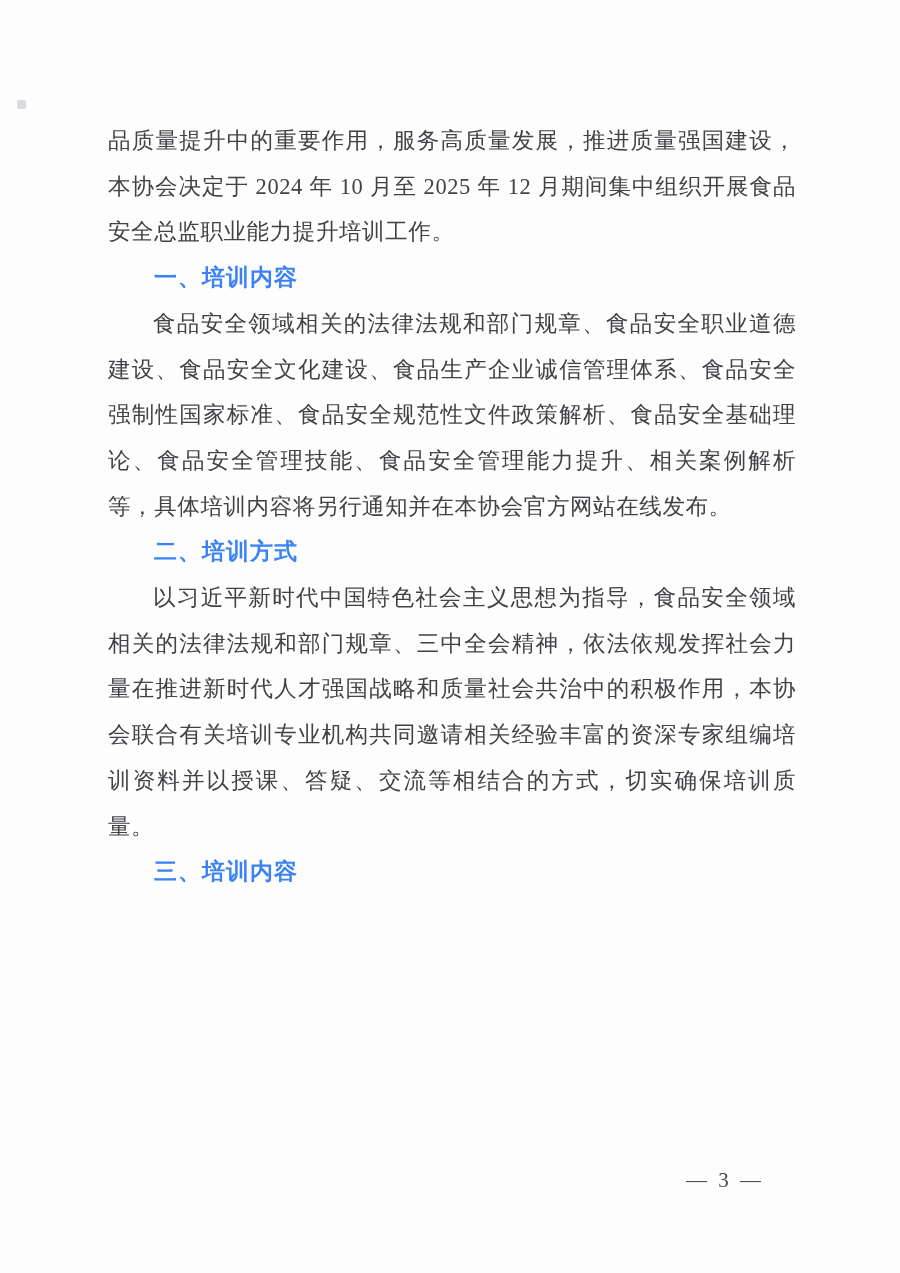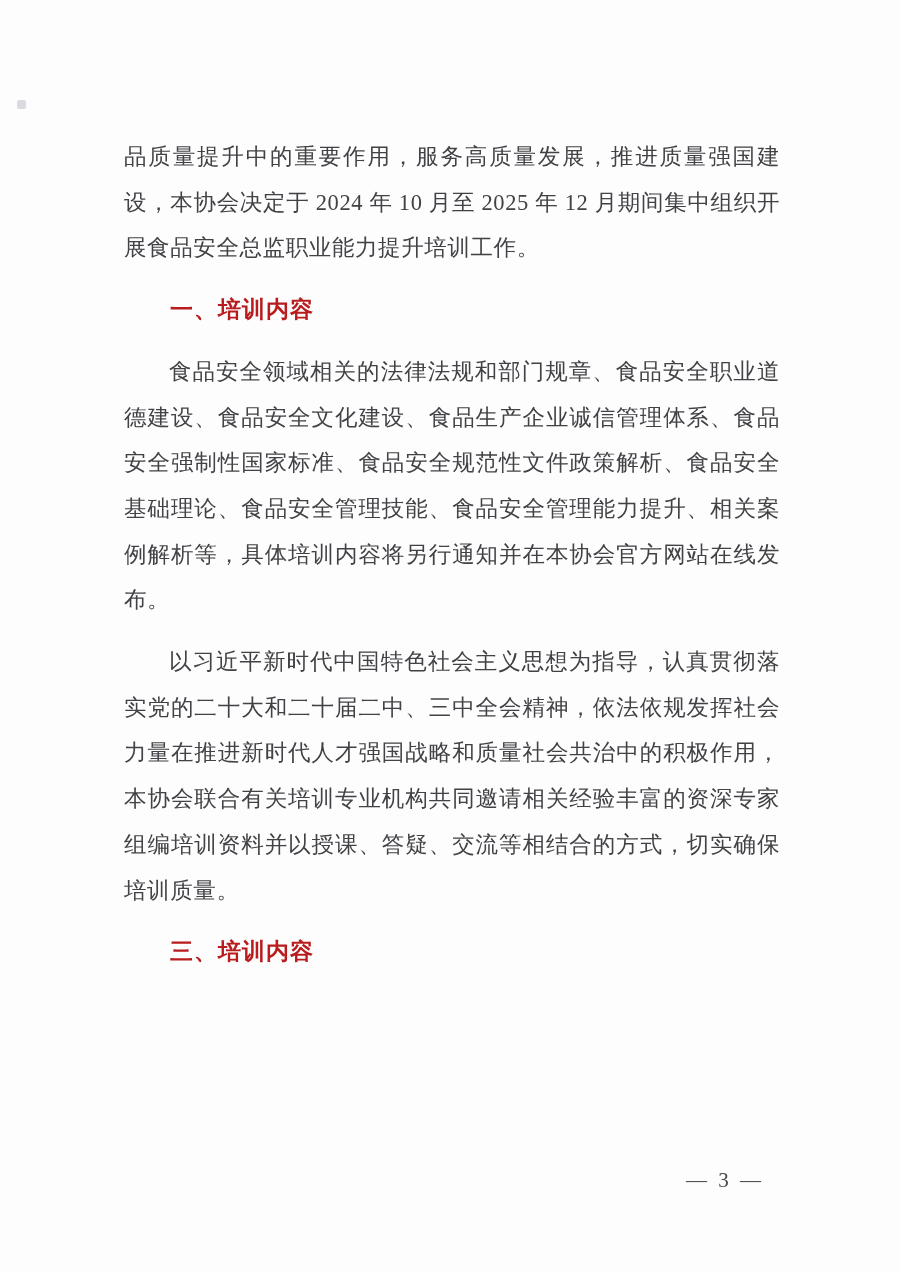--- a/index.html
+++ b/index.html
@@ -15,40 +15,40 @@
   }
   .page {
     position: relative;
     width: 900px;
     height: 1273px;
     box-sizing: border-box;
     padding: 118px 104px 0 108px;
     background: #fdfdfe;
   }
   .para, .heading {
-    margin: 16px;
+    margin: 0;
     padding: 0;
     font-size: 22.5px;
     line-height: 45.7px;
     text-align: justify;
     text-justify: inter-ideograph;
   }
   .para {
     font-family: "Liberation Serif", "DejaVu Serif", serif;
     color: #424246;
     letter-spacing: 0.6px;
   }
   .para.indent, .heading {
     text-indent: 2em;
   }
   .heading {
     font-family: "Liberation Sans", "DejaVu Sans", sans-serif;
     font-weight: bold;
     font-size: 23px;
-    color: #b91c1c;
+    color: #3b82f6;
     letter-spacing: 1px;
   }
   .page-number {
     position: absolute;
     top: 1168px;
     right: 136px;
     font-family: "Liberation Serif", "DejaVu Serif", serif;
     font-size: 21px;
     color: #4a4a4e;
     letter-spacing: 3px;
@@ -72,22 +72,23 @@
 
   <span class="scan-speck"></span>
 
   <p class="para">品质量提升中的重要作用，服务高质量发展，推进质量强国建设，本协会决定于 2024 年 10 月至 2025 年 12 月期间集中组织开展食品安全总监职业能力提升培训工作。</p>
 
 
   <h3 class="heading">一、培训内容</h3>
 
   <p class="para indent">食品安全领域相关的法律法规和部门规章、食品安全职业道德建设、食品安全文化建设、食品生产企业诚信管理体系、食品安全强制性国家标准、食品安全规范性文件政策解析、食品安全基础理论、食品安全管理技能、食品安全管理能力提升、相关案例解析等，具体培训内容将另行通知并在本协会官方网站在线发布。</p>
 
+  <h3 class="heading">二、培训方式</h3>
 
-  <p class="para indent">以习近平新时代中国特色社会主义思想为指导，认真贯彻落实党的二十大和二十届二中、三中全会精神，依法依规发挥社会力量在推进新时代人才强国战略和质量社会共治中的积极作用，本协会联合有关培训专业机构共同邀请相关经验丰富的资深专家组编培训资料并以授课、答疑、交流等相结合的方式，切实确保培训质量。</p>
+  <p class="para indent">以习近平新时代中国特色社会主义思想为指导，食品安全领域相关的法律法规和部门规章、三中全会精神，依法依规发挥社会力量在推进新时代人才强国战略和质量社会共治中的积极作用，本协会联合有关培训专业机构共同邀请相关经验丰富的资深专家组编培训资料并以授课、答疑、交流等相结合的方式，切实确保培训质量。</p>
 
 
   <h3 class="heading">三、培训内容</h3>
 
 
   <div class="page-number">— 3 —</div>
 
 </div>
 
 </body></html>

